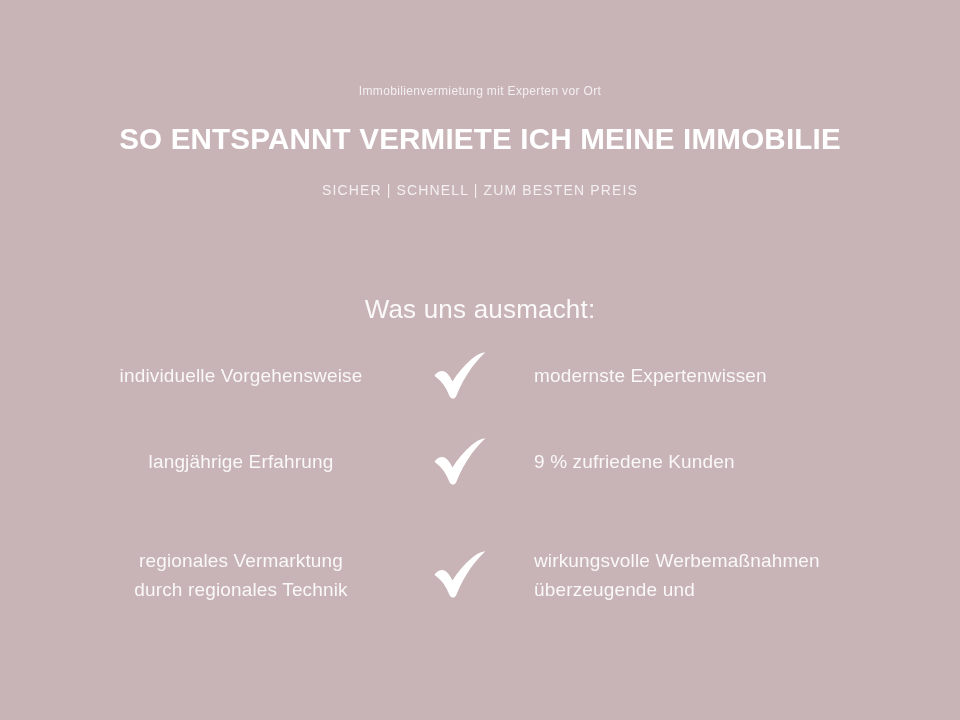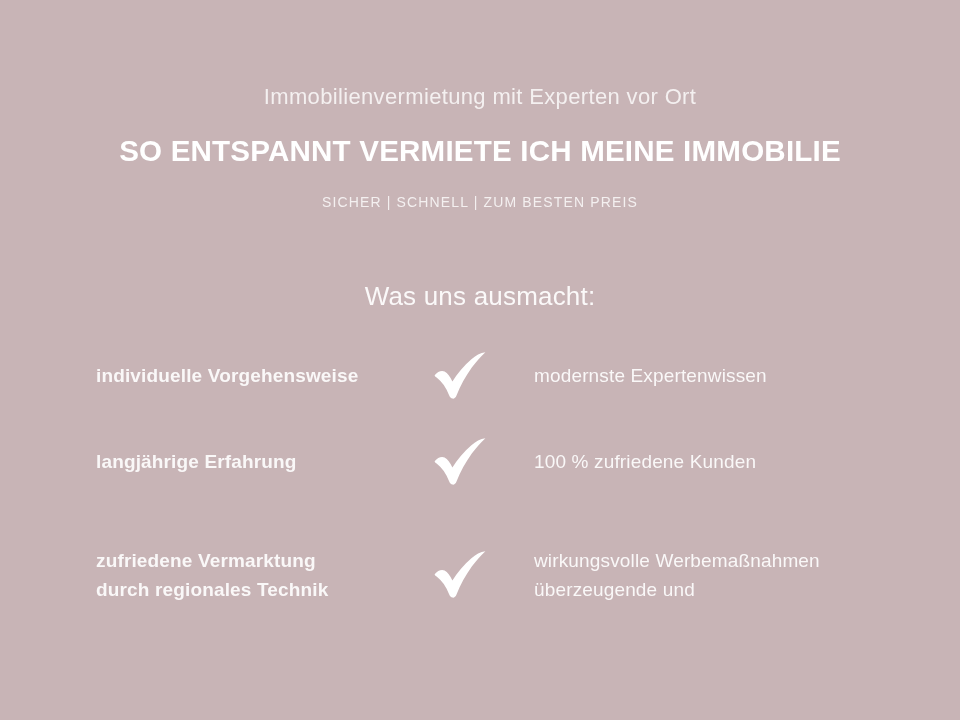--- a/index.html
+++ b/index.html
@@ -27,21 +27,21 @@
   
   .header {
     position: absolute;
     top: 84px;
     left: 0;
     width: 960px;
     text-align: center;
   }
 
   .eyebrow {
-    font-size: 22px;
+    font-size: 12px;
     font-weight: 400;
     letter-spacing: 0.35px;
     color: rgba(255,255,255,0.80);
     line-height: 1.2;
   }
 
   .headline {
     margin-top: 24px;
     font-size: 30px;
     font-weight: 700;
@@ -57,21 +57,21 @@
     font-size: 14px;
     font-weight: 400;
     letter-spacing: 1.15px;
     color: rgba(255,255,255,0.80);
     line-height: 1.2;
   }
 
   
   .section-heading {
     position: absolute;
-    top: 281px;
+    top: 294px;
     left: 0;
     width: 960px;
     text-align: center;
     font-size: 26px;
     font-weight: 400;
     letter-spacing: 0.2px;
     color: rgba(255,255,255,0.92);
   }
 
   
@@ -89,23 +89,23 @@
     width: 960px;
   }
 
   .feature-row.row-1 { height: 62px; }
   .feature-row.row-2 { height: 62px; margin-top: 24px; }
   .feature-row.row-3 { height: 80px; margin-top: 42px; }
 
   .feature-left {
     width: 290px;
     padding-right: 0;
-    text-align: left;
+    text-align: center;
     font-size: 19px;
-    font-weight: 700;
+    font-weight: 400;
     letter-spacing: 0.15px;
     line-height: 1.55;
     color: rgba(255,255,255,0.90);
   }
 
   .feature-mark {
     width: 148px;
     display: flex;
     align-items: center;
     justify-content: center;
@@ -162,27 +162,27 @@
     <div class="feature-row row-2">
       <div class="feature-left">
         <span class="line-break">langjährige Erfahrung</span>
       </div>
       <div class="feature-mark">
         <svg class="check-svg" viewBox="0 0 58 48" xmlns="http://www.w3.org/2000/svg" aria-hidden="true">
           <path d="M3.6 23.2 C6.6 19.8 10.4 18.2 13.6 19.6 C16.6 21.0 19.0 24.6 21.4 29.4 C26.4 21.6 33.0 13.4 40.4 7.2 C44.6 3.6 49.4 0.8 54.4 0.2 C49.6 4.6 45.0 9.8 40.8 15.6 C34.6 24.2 29.4 33.8 25.4 43.8 C24.6 45.8 23.2 46.8 21.6 46.6 C20.0 46.4 18.8 45.0 18.0 43.0 C15.2 35.8 11.0 29.6 5.6 25.6 C4.4 24.8 3.8 24.0 3.6 23.2 Z" fill="#ffffff"></path>
         </svg>
       </div>
       <div class="feature-right">
-        <span class="line-break">100 % zufriedene Kunden</span>
+        <span class="line-break">9 % zufriedene Kunden</span>
       </div>
     </div>
 
     <div class="feature-row row-3">
       <div class="feature-left">
-        <span class="line-break">zufriedene Vermarktung</span>
+        <span class="line-break">regionales Vermarktung</span>
         <span class="line-break">durch regionales Technik</span>
       </div>
       <div class="feature-mark">
         <svg class="check-svg" viewBox="0 0 58 48" xmlns="http://www.w3.org/2000/svg" aria-hidden="true">
           <path d="M3.6 23.2 C6.6 19.8 10.4 18.2 13.6 19.6 C16.6 21.0 19.0 24.6 21.4 29.4 C26.4 21.6 33.0 13.4 40.4 7.2 C44.6 3.6 49.4 0.8 54.4 0.2 C49.6 4.6 45.0 9.8 40.8 15.6 C34.6 24.2 29.4 33.8 25.4 43.8 C24.6 45.8 23.2 46.8 21.6 46.6 C20.0 46.4 18.8 45.0 18.0 43.0 C15.2 35.8 11.0 29.6 5.6 25.6 C4.4 24.8 3.8 24.0 3.6 23.2 Z" fill="#ffffff"></path>
         </svg>
       </div>
       <div class="feature-right">
         <span class="line-break">wirkungsvolle Werbemaßnahmen</span>
         <span class="line-break">überzeugende und</span>

